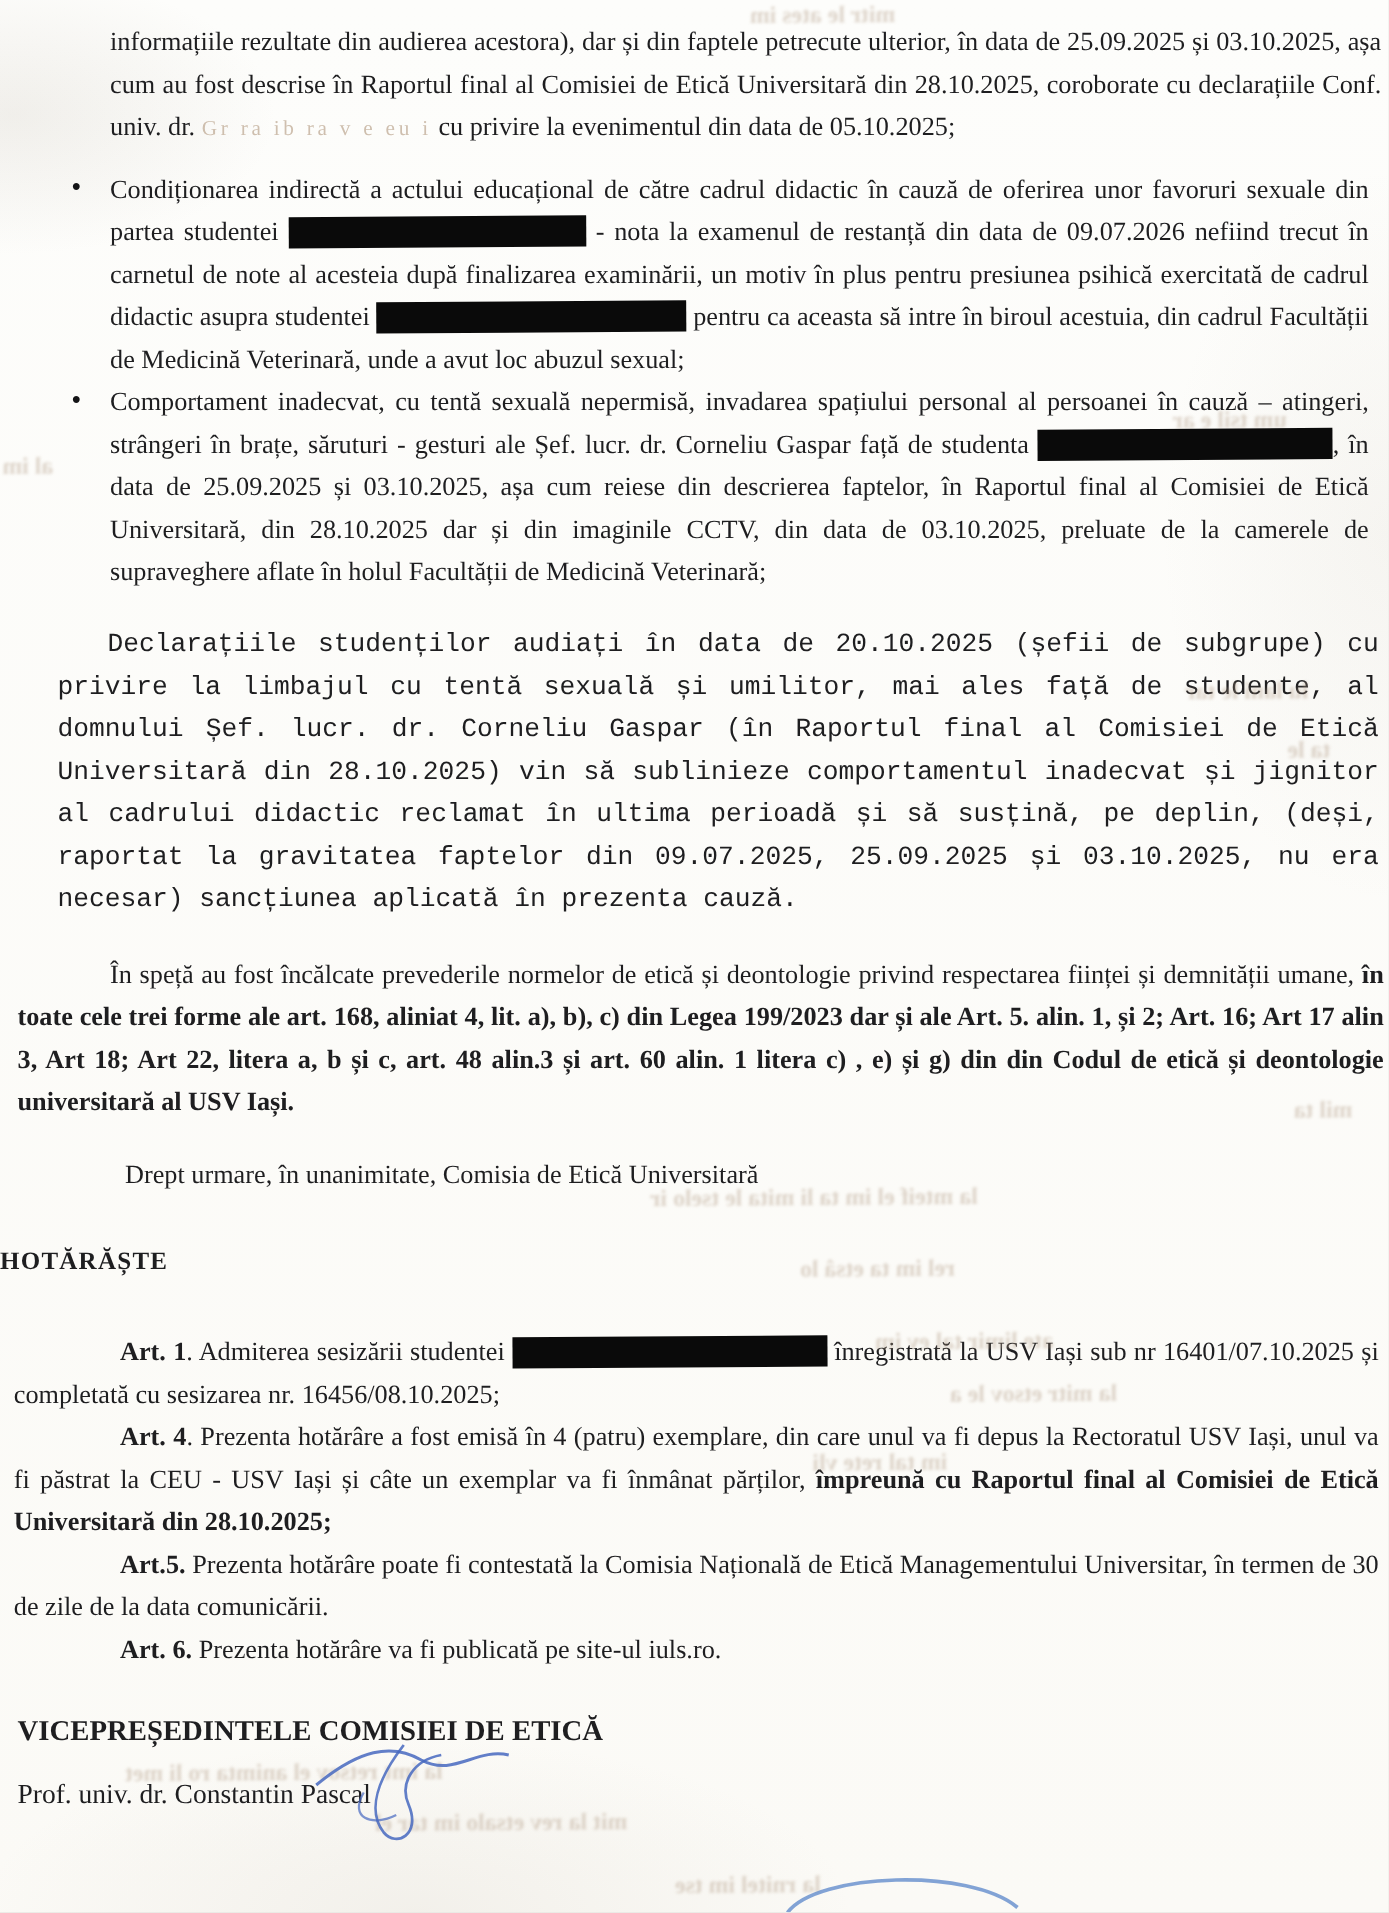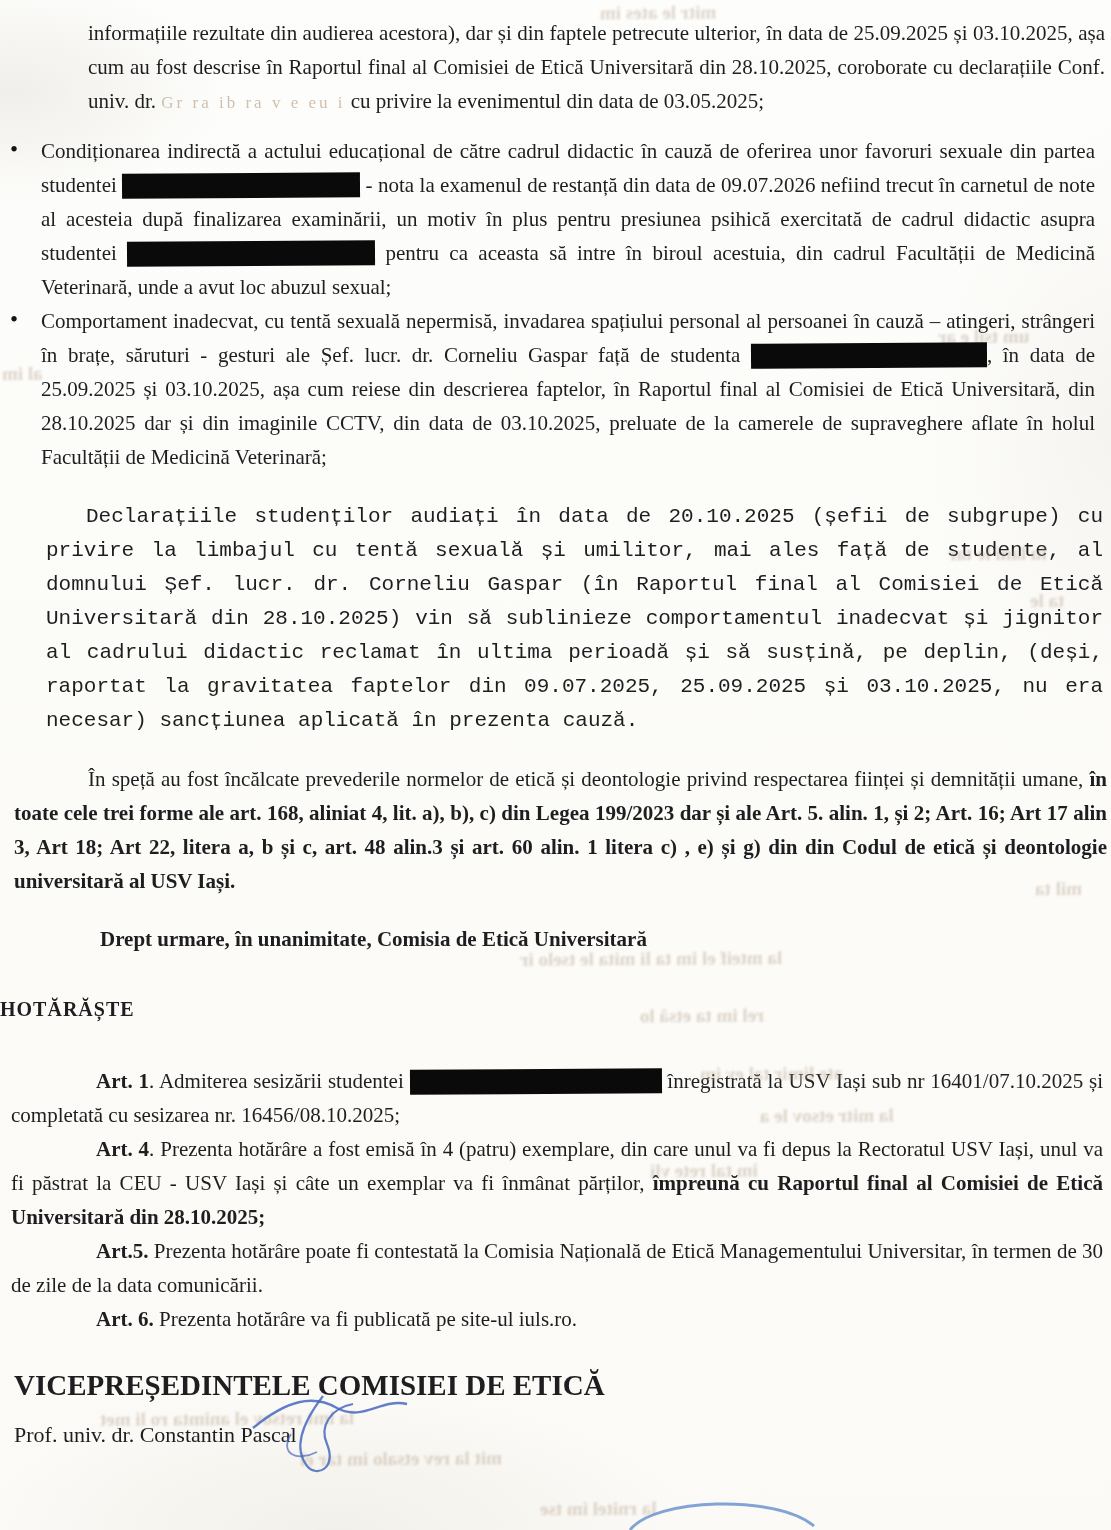--- a/index.html
+++ b/index.html
@@ -12,26 +12,26 @@
     font-family:"Liberation Serif","DejaVu Serif",serif;
     font-size:21px;line-height:34px;
     background:
       radial-gradient(ellipse 300px 160px at 1% 6%, rgba(175,165,150,0.16), transparent 70%),
       radial-gradient(ellipse 260px 420px at 100% 28%, rgba(185,175,160,0.10), transparent 70%),
       radial-gradient(ellipse 500px 200px at 30% 100%, rgba(180,168,150,0.12), transparent 70%),
       linear-gradient(#fdfdfb,#fbfaf6);
   }
   p{margin:0;}
   .p-intro{margin:16px 6px 0 88px;text-align:justify;}
-  .bullets{margin:14px 16px 0 0;padding:0 0 0 41px;list-style:none;}
+  .bullets{margin:14px 16px 0 0;padding:0 0 0 88px;list-style:none;}
   .bullets li{position:relative;text-align:justify;}
   .bullets li::before{content:"•";position:absolute;left:-31px;top:-1px;font-size:23px;color:#141416;}
   .p-decl{margin:26px 8px 0 46px;text-indent:40px;text-align:justify;font-family:Liberation Mono, monospace;}
   .p-inspeta{margin:24px 4px 0 14px;text-indent:74px;text-align:justify;}
-  .p-drept{margin:24px 12px 0 100px;font-weight:bold;}
+  .p-drept{margin:24px 12px 0 100px;font-weight:normal;}
   .h-decision{margin:36px 40px 0 0;text-align:left;font-weight:bold;font-size:20px;letter-spacing:1px;}
   .articles{margin-top:38px;}
   .article{margin:0 8px 0 11px;text-indent:85px;text-align:justify;}
   .b{font-weight:bold;}
   .redact{
     display:inline-block;height:25px;background:#0a0a0a;
     vertical-align:-6px;transform:rotate(-0.35deg);
   }
   .r1{width:238px;} .r2{width:248px;} .r3{width:236px;text-indent:0;} .r4{width:252px;}
   .faded-name{
@@ -39,21 +39,21 @@
     letter-spacing:3px;font-size:17px;
   }
   .bleed{
     position:absolute;color:#b29c86;opacity:.42;filter:blur(1.1px);
     transform:scaleX(-1) rotate(.4deg);
     font-weight:bold;font-size:19px;line-height:22px;white-space:nowrap;
     pointer-events:none;
   }
   .sig-block{position:relative;margin-top:34px;height:120px;}
   .sig-left{margin-left:14px;}
-  .sig-title{font-weight:bold;font-size:29px;line-height:30px;}
+  .sig-title{font-weight:bold;font-size:23px;line-height:30px;}
   .sig-name{font-size:22px;line-height:30px;margin-top:20px;}
   .sig-right{position:absolute;left:795px;top:0;width:240px;text-align:center;}
   .sig-svg{position:absolute;left:195px;top:12px;pointer-events:none;}
   .stamp-svg{position:absolute;left:618px;top:1492px;pointer-events:none;}
 </style>
 </head>
 <body>
 
 <div class="page">
 
@@ -68,21 +68,21 @@
   <div class="bleed" style="left:700px;top:1063px;">ate limir tal ev im</div>
   <div class="bleed" style="left:760px;top:1105px;">la mitr etsov le a</div>
   <div class="bleed" style="left:650px;top:1160px;">im tal rete vli</div>
   <div class="bleed" style="left:100px;top:1408px;">la imt retsov el animta ro li met</div>
   <div class="bleed" style="left:300px;top:1448px;">mit la rev etsalo im tar el</div>
   <div class="bleed" style="left:540px;top:1498px;">la rnitel im tse</div>
 
   <p class="p-intro">
     <span>informațiile rezultate din audierea acestora), dar și din faptele petrecute ulterior, în data de 25.09.2025 și 03.10.2025, așa cum au fost descrise în Raportul final al Comisiei de Etică Universitară din 28.10.2025, coroborate cu declarațiile Conf. univ. dr. </span>
     <span class="faded-name">Gr ra ib  ra v e eu i</span>
-    <span>cu privire la evenimentul din data de 03.05.2025;</span>
+    <span>cu privire la evenimentul din data de 05.10.2025;</span>
   </p>
 
   <ul class="bullets">
     <li>
       <span>Condiționarea indirectă a actului educațional de către cadrul didactic în cauză de oferirea unor favoruri sexuale din partea studentei </span><span class="redact r1"></span><span> - nota la examenul de restanță din data de 09.07.2026 nefiind trecut în carnetul de note al acesteia după finalizarea examinării, un motiv în plus pentru presiunea psihică exercitată de cadrul didactic asupra studentei </span><span class="redact r2"></span><span> pentru ca aceasta să intre în biroul acestuia, din cadrul Facultății de Medicină Veterinară, unde a avut loc abuzul sexual;</span>
     </li>
     <li>
       <span>Comportament inadecvat, cu tentă sexuală nepermisă, invadarea spațiului personal al persoanei în cauză – atingeri, strângeri în brațe, săruturi - gesturi ale Șef. lucr. dr. Corneliu Gaspar față de studenta </span><span class="redact r3"></span><span>, în data de 25.09.2025 și 03.10.2025, așa cum reiese din descrierea faptelor, în Raportul final al Comisiei de Etică Universitară, din 28.10.2025 dar și din imaginile CCTV, din data de 03.10.2025, preluate de la camerele de supraveghere aflate în holul Facultății de Medicină Veterinară;</span>
     </li>
   </ul>

